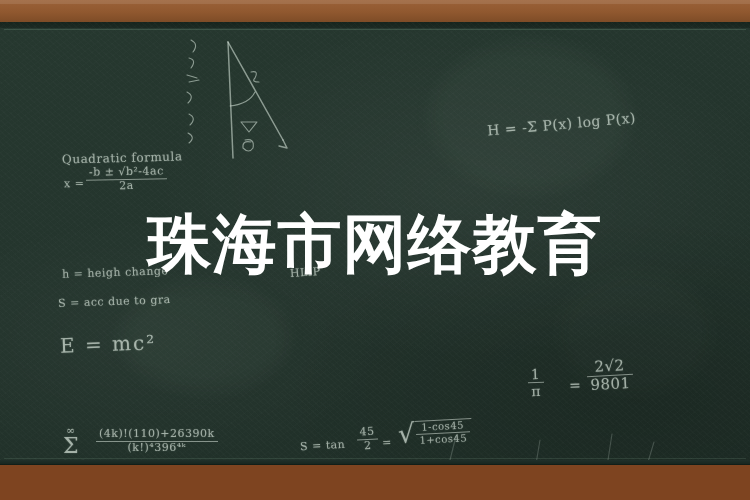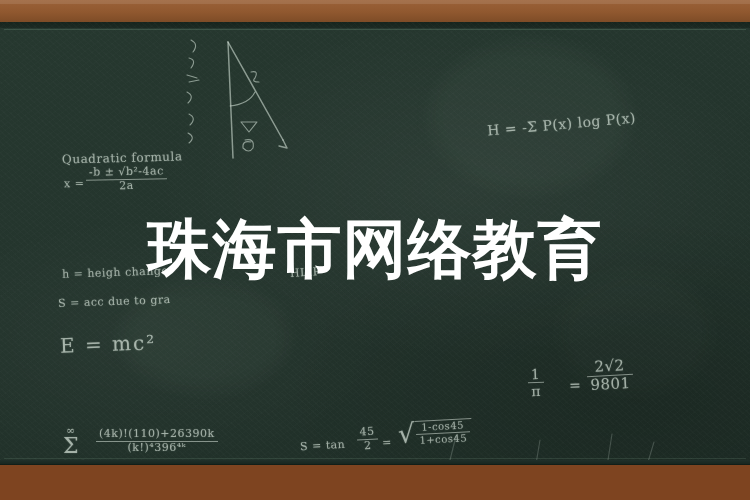--- a/index.html
+++ b/index.html
@@ -120,21 +120,21 @@
   .headline .line {
     color:#ffffff;
     font-family:"DejaVu Sans", sans-serif;
     font-weight:bold;
     font-size:64px;
     line-height:1.04;
     letter-spacing:1px;
     text-align:center;
     white-space:nowrap;
   }
-  .headline .line1 { margin-bottom:2px; }
+  .headline .line1 { margin-bottom:2px;font-family:Liberation Mono, monospace; }
 </style>
 </head>
 <body>
 
 <div id="stage">
 
   <div class="board">
     <div class="board-edge-top"></div>
     <div class="board-inner-line-top"></div>
 

